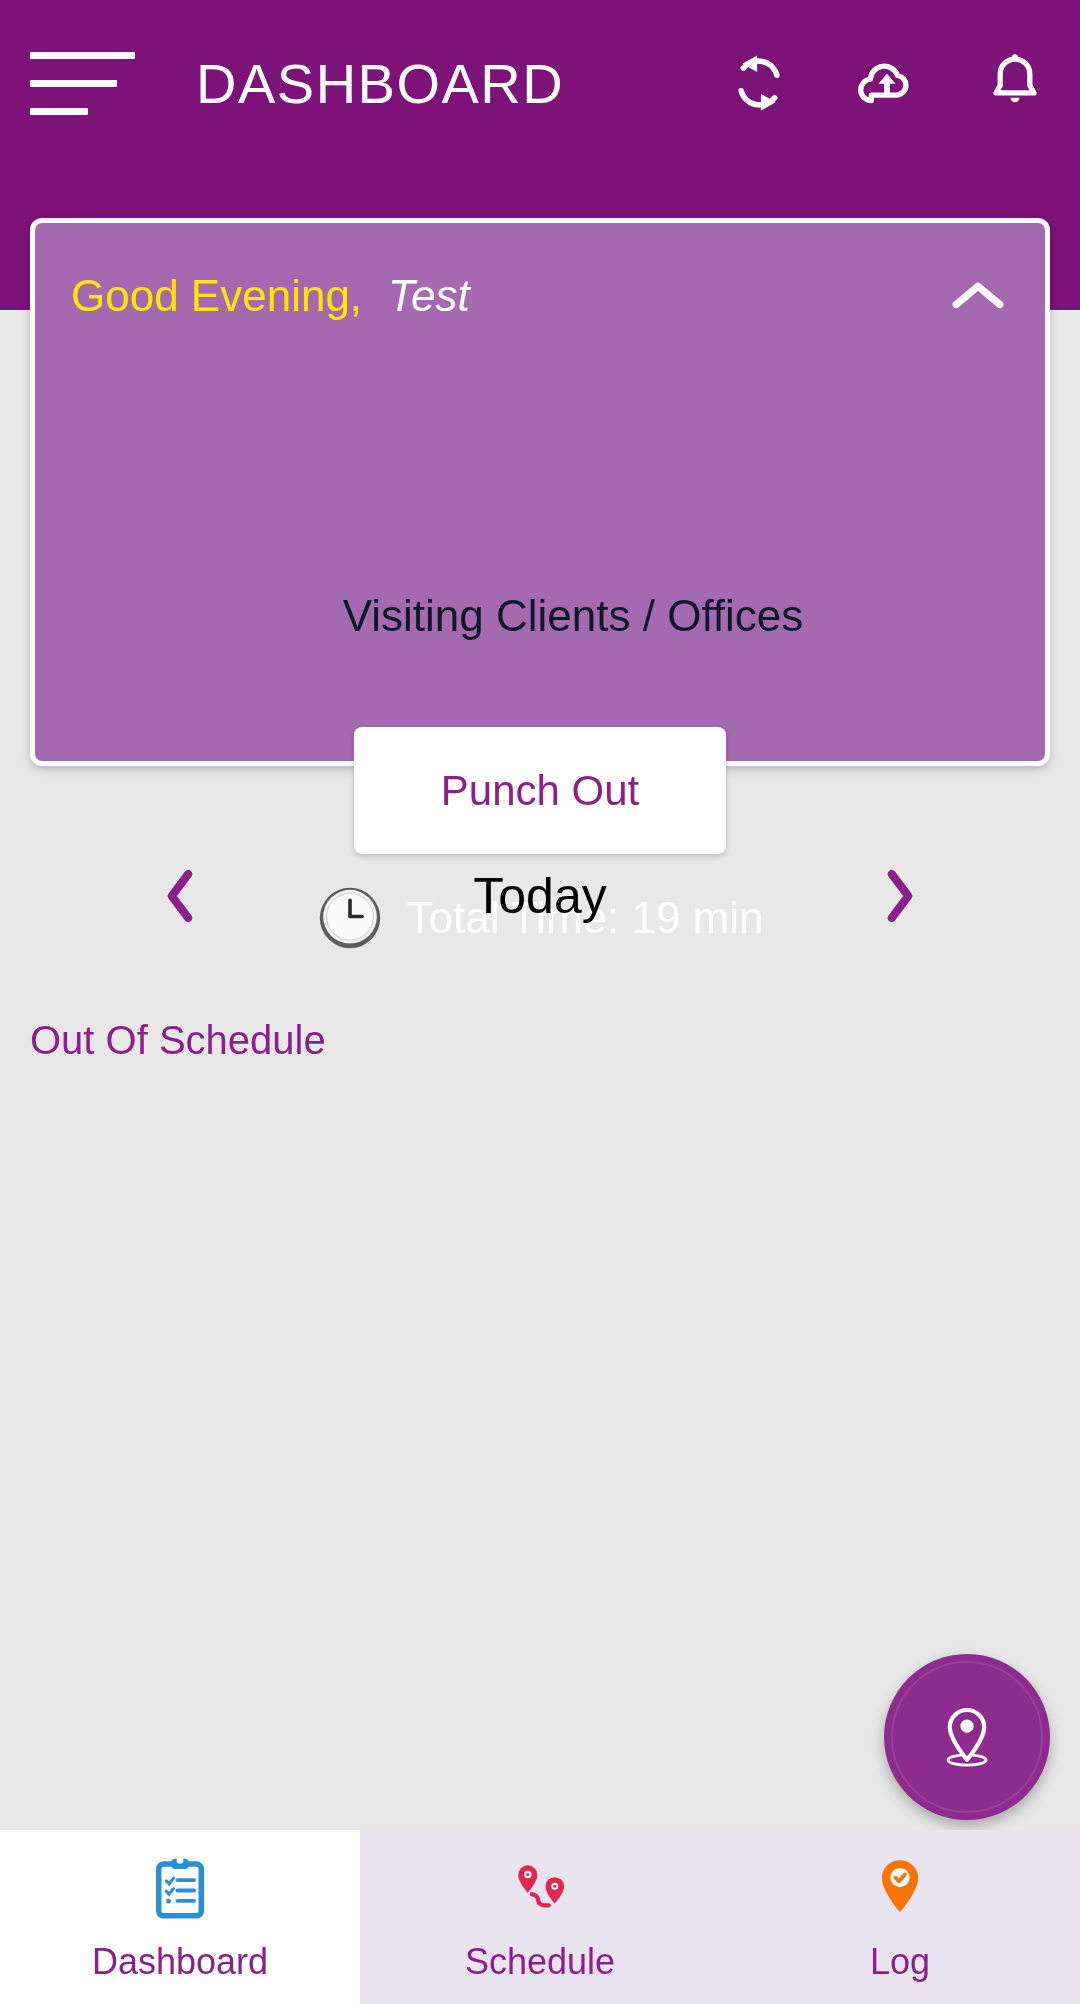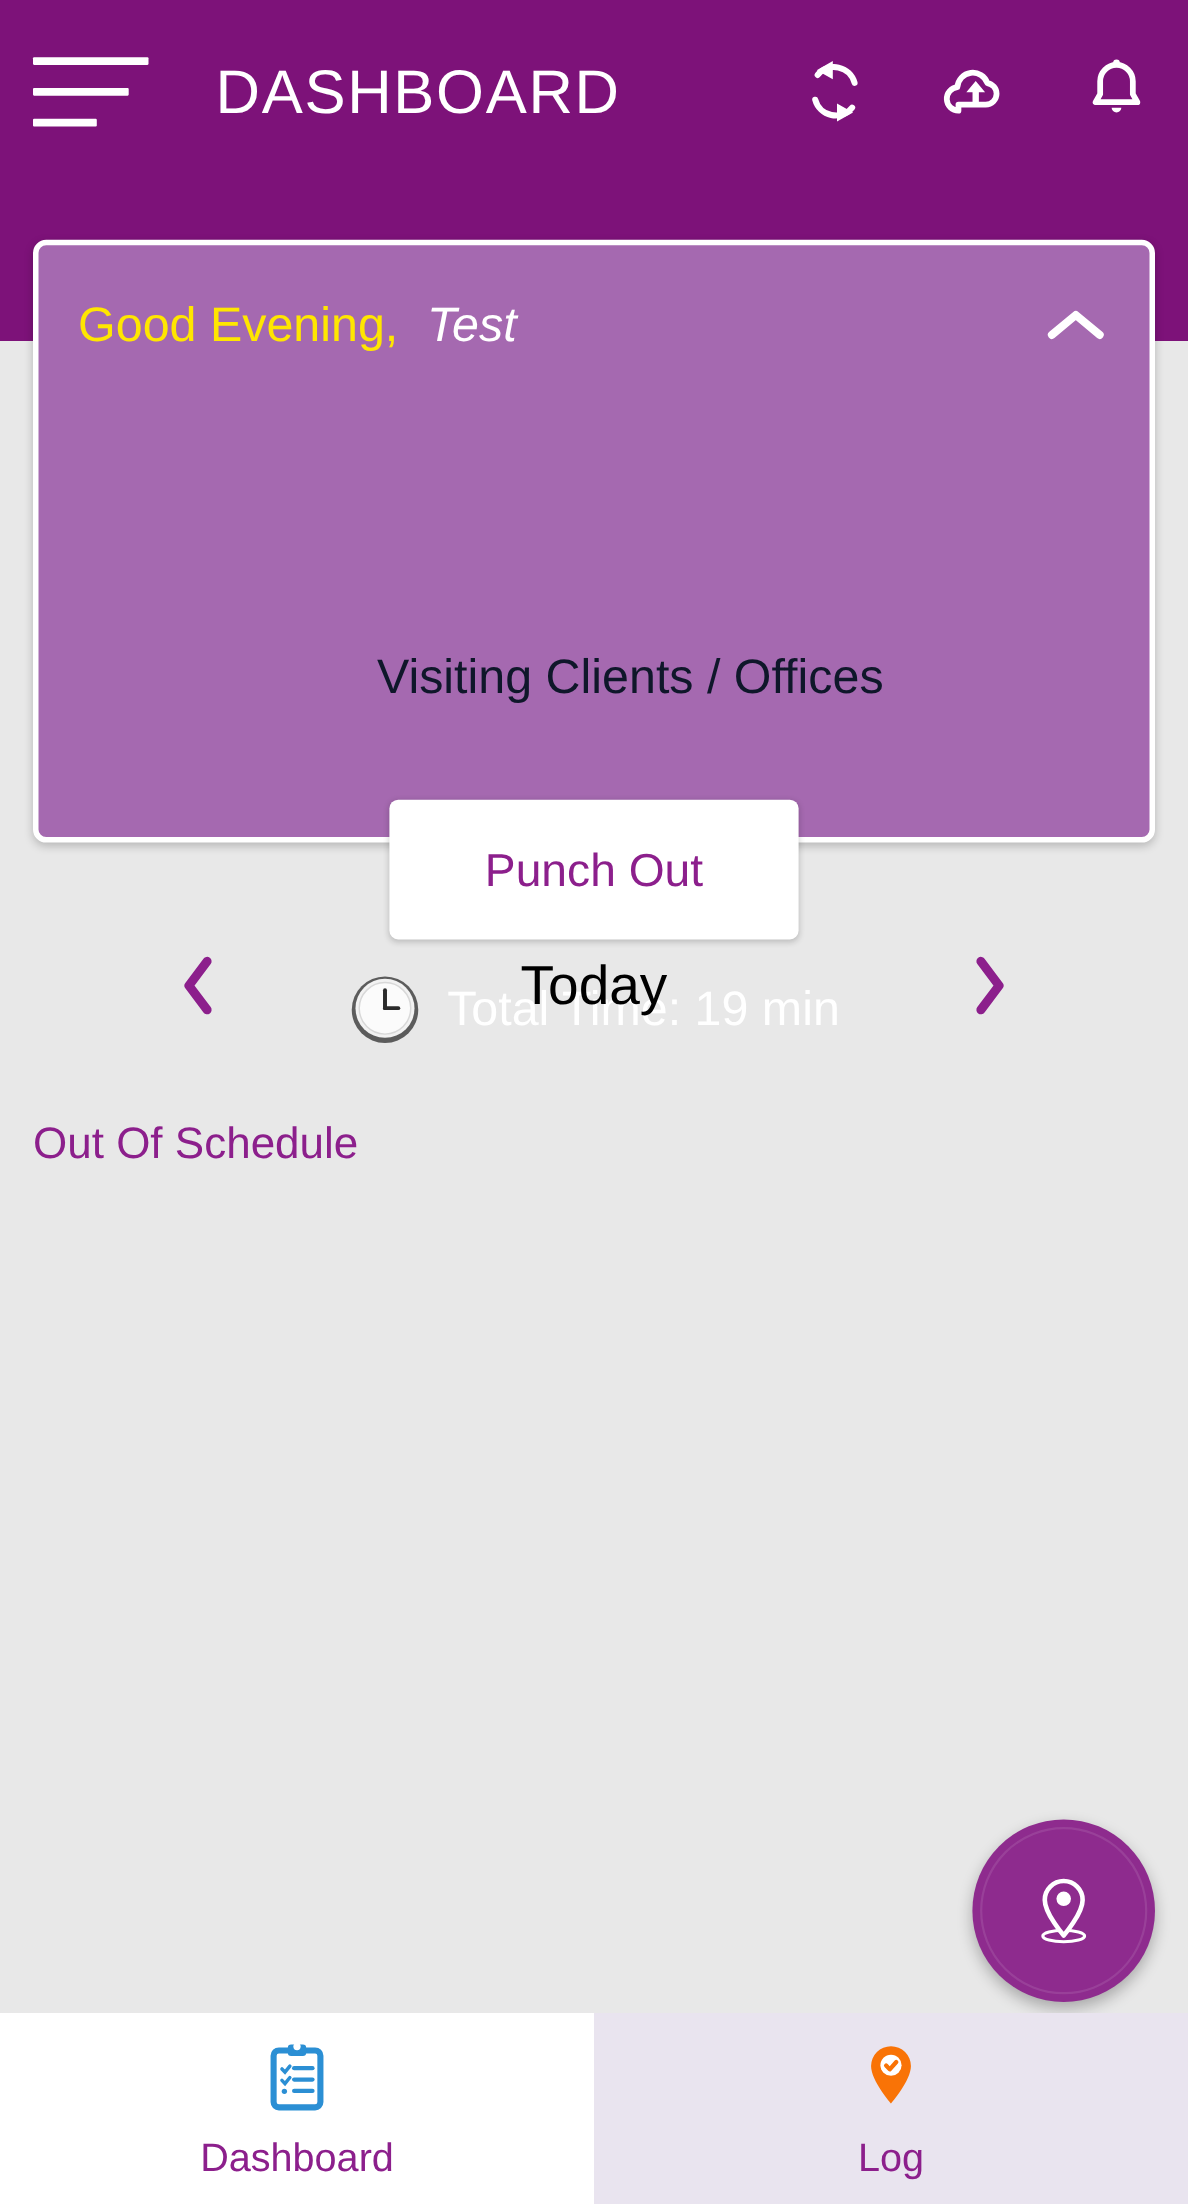--- a/index.html
+++ b/index.html
@@ -243,20 +243,34 @@
           <path stroke="#2b8fd4" stroke-width="1.7" stroke-linecap="round" fill="none" d="M12.6 21.2 l1.5 1.6 l2.4 -3.0"></path>
           <circle cx="13.8" cy="26.6" r="1.3" fill="#2b8fd4"></circle>
           <path stroke="#2b8fd4" stroke-width="2.1" stroke-linecap="round" d="M18.6 15.2 H27.6"></path>
           <path stroke="#2b8fd4" stroke-width="2.1" stroke-linecap="round" d="M18.6 20.8 H27.6"></path>
           <path stroke="#2b8fd4" stroke-width="2.1" stroke-linecap="round" d="M18.6 26.4 H27.6"></path>
         </svg>
       </span>
       <span class="nav-label">Dashboard</span>
     </div>
 
+    <div class="nav-item">
+      <span class="nav-icon">
+        <svg width="74" height="74" viewBox="0 0 40 40">
+          <path fill="#e32552" d="M13.4 7.2a5.2 5.2 0 0 0-5.2 5.2c0 3.9 5.2 9.6 5.2 9.6s5.2-5.7 5.2-9.6a5.2 5.2 0 0 0-5.2-5.2Z"></path>
+          <circle cx="13.4" cy="12.2" r="2.0" fill="#ffffff"></circle>
+          <circle cx="13.4" cy="12.2" r="0.9" fill="#e32552"></circle>
+          <path fill="#e32552" d="M28.0 13.6a5.0 5.0 0 0 0-5.0 5.0c0 3.8 5.0 9.2 5.0 9.2s5.0-5.4 5.0-9.2a5.0 5.0 0 0 0-5.0-5.0Z"></path>
+          <circle cx="28.0" cy="18.5" r="1.9" fill="#ffffff"></circle>
+          <circle cx="28.0" cy="18.5" r="0.85" fill="#e32552"></circle>
+          <path fill="none" stroke="#e32552" stroke-width="2.3" stroke-linecap="round" d="M15.6 22.8 q3.2 0.6 3.4 3.2 q0.2 2.6 3.4 2.8 h2.4"></path>
+        </svg>
+      </span>
+      <span class="nav-label">Schedule</span>
+    </div>
 
 
     <div class="nav-item">
       <span class="nav-icon">
         <svg width="74" height="74" viewBox="0 0 40 40">
           <path fill="#f97306" d="M20 4.4a9.8 9.8 0 0 0-9.8 9.8c0 7.2 9.8 18.4 9.8 18.4s9.8-11.2 9.8-18.4A9.8 9.8 0 0 0 20 4.4Z"></path>
           <circle cx="20" cy="13.8" r="5.2" fill="#ffffff"></circle>
           <path fill="none" stroke="#f97306" stroke-width="2.1" stroke-linecap="round" stroke-linejoin="round" d="M17.6 13.9 l1.8 1.9 l3.2 -3.6"></path>
         </svg>
       </span>

